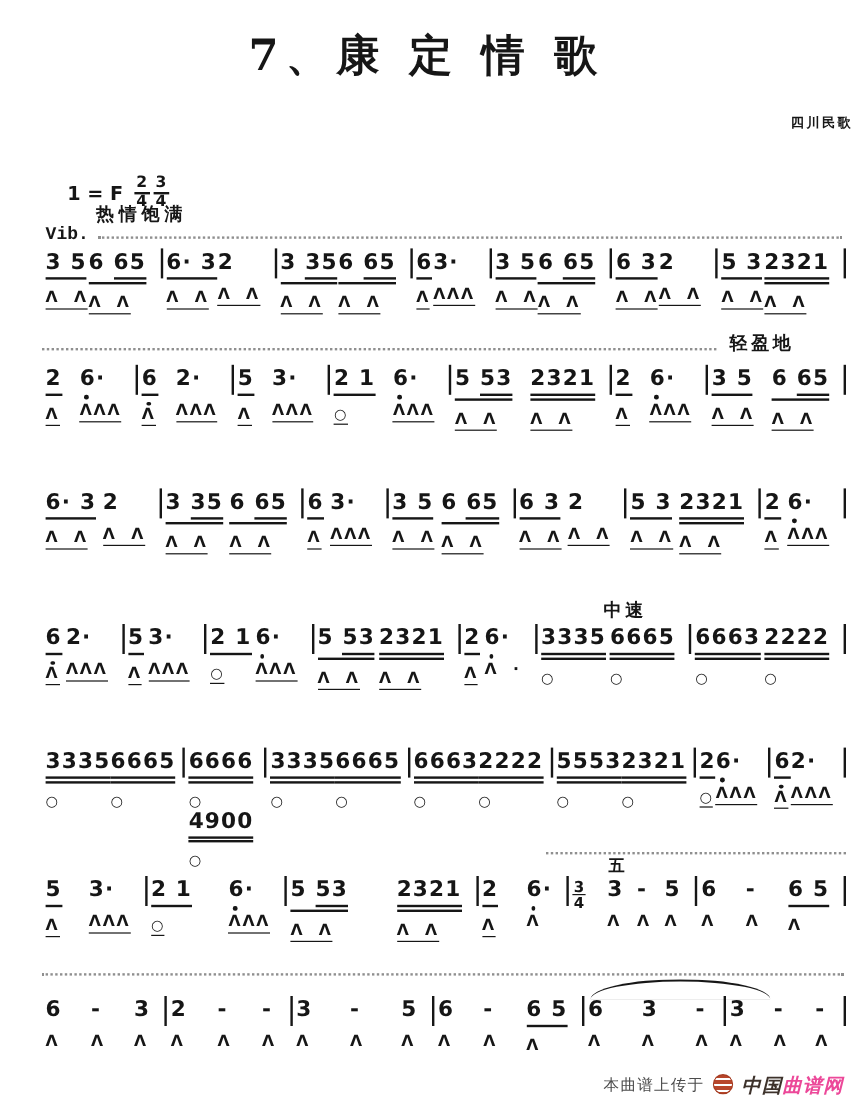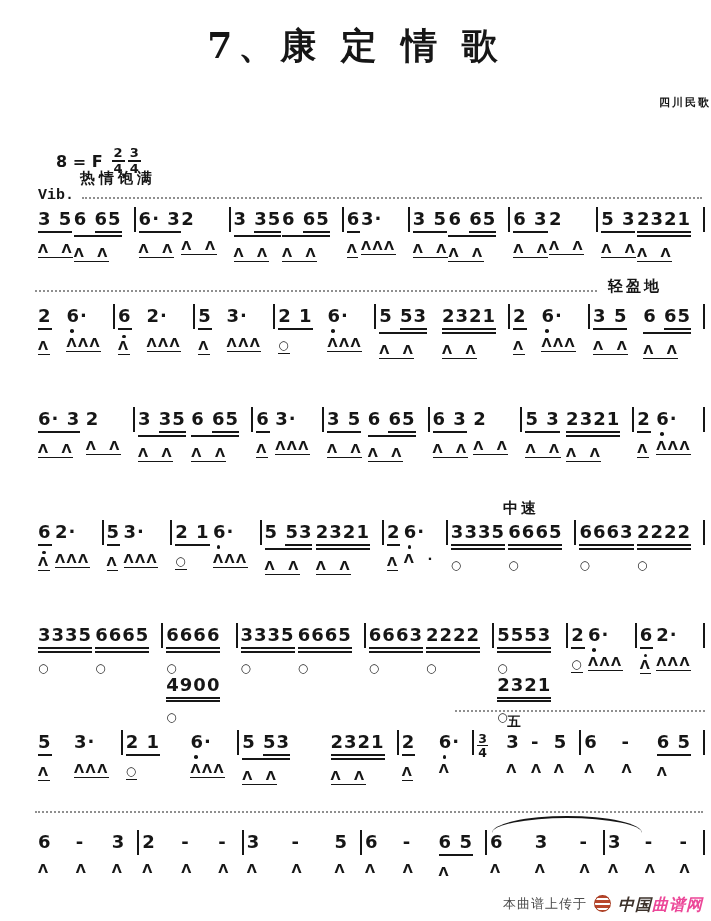--- a/index.html
+++ b/index.html
@@ -65,21 +65,21 @@
   .wm-p1{color:#3d322b;}
   .wm-p2{color:#ec4899;}
 </style>
 </head>
 <body>
 
 <div class="title">7、康 定 情 歌</div>
 <div class="subtitle">四川民歌</div>
 
 <div class="keysig">
-  <span>8 = F</span>
+  <span>1 = F</span>
   <span class="fracs">
     <span class="frac">
       <span class="num">2</span>
       <span class="den">4</span>
     </span>
     <span class="frac">
       <span class="num">3</span>
       <span class="den">4</span>
     </span>
   </span>
@@ -451,21 +451,21 @@
         <div class="cell">
           <div class="note-row"><span class="grp ul"><span class="ul">6663</span></span></div>
           <div class="mark-row mark-circ">○</div>
         </div>
         <div class="cell">
           <div class="note-row"><span class="grp ul"><span class="ul">2222</span></span></div>
           <div class="mark-row mark-circ">○</div>
         </div>
       </div>
       <div class="barline"></div>
-      <div class="measure" style="flex-grow: 1; flex-direction: column;">
+      <div class="measure" style="flex-grow: 1;">
         <div class="cell">
           <div class="note-row"><span class="grp ul"><span class="ul">5553</span></span></div>
           <div class="mark-row mark-circ">○</div>
         </div>
         <div class="cell">
           <div class="note-row"><span class="grp ul"><span class="ul">2321</span></span></div>
           <div class="mark-row mark-circ">○</div>
         </div>
       </div>
       <div class="barline"></div>

